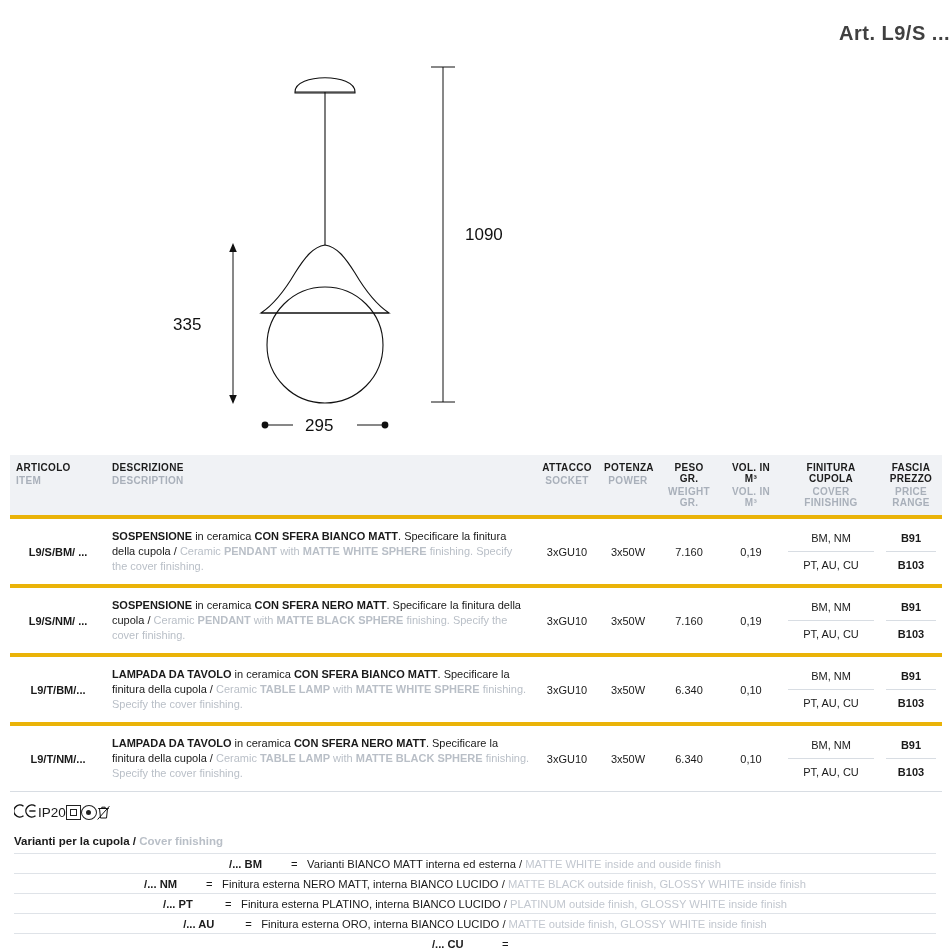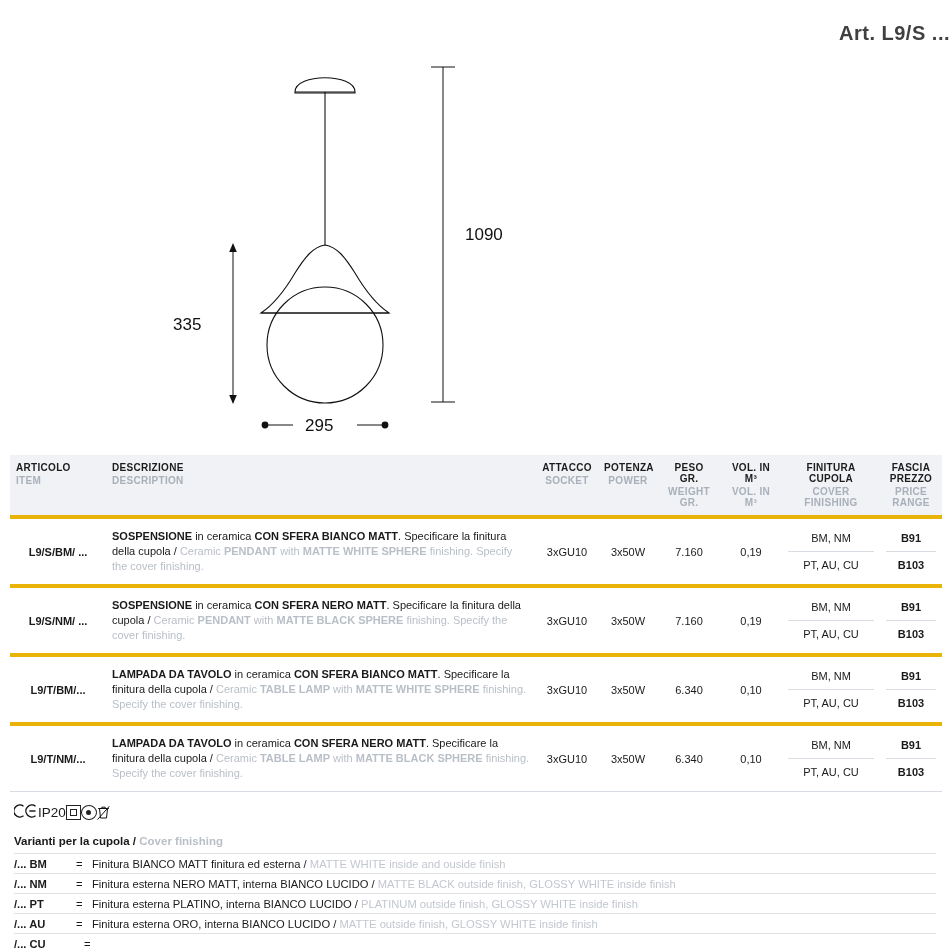--- a/index.html
+++ b/index.html
@@ -175,20 +175,21 @@
     font-weight: bold;
     margin-bottom: 6px;
   }
   .variants .vtitle .en { color: #b9bfc7; }
   .vrow {
     display: flex;
     align-items: baseline;
     border-top: 1px solid #dfe3e8;
     padding: 3.5px 0 3.5px 0;
     font-size: 11.2px;
+    justify-content: center;
   }
   .vrow:last-child { border-bottom: 1px solid #dfe3e8; gap: 8px; }
   .vcode {
     width: 62px;
     font-weight: bold;
     flex: none;
   }
   .veq {
     width: 16px;
     flex: none;
@@ -392,21 +393,21 @@
 </div>
 
 <div class="variants">
   <div class="vtitle">
     <span>Varianti per la cupola / </span><span class="en">Cover finishing</span>
   </div>
 
   <div class="vrow">
     <span class="vcode">/... BM</span>
     <span class="veq">=</span>
-    <span class="vtext"><span>Finitura BIANCO MATT finitura ed esterna / </span><span class="en">MATTE WHITE inside and ouside finish</span></span>
+    <span class="vtext"><span>Varianti BIANCO MATT interna ed esterna / </span><span class="en">MATTE WHITE inside and ouside finish</span></span>
   </div>
 
   <div class="vrow">
     <span class="vcode">/... NM</span>
     <span class="veq">=</span>
     <span class="vtext"><span>Finitura esterna NERO MATT, interna BIANCO LUCIDO / </span><span class="en">MATTE BLACK outside finish, GLOSSY WHITE inside finish</span></span>
   </div>
 
   <div class="vrow">
     <span class="vcode">/... PT</span>

